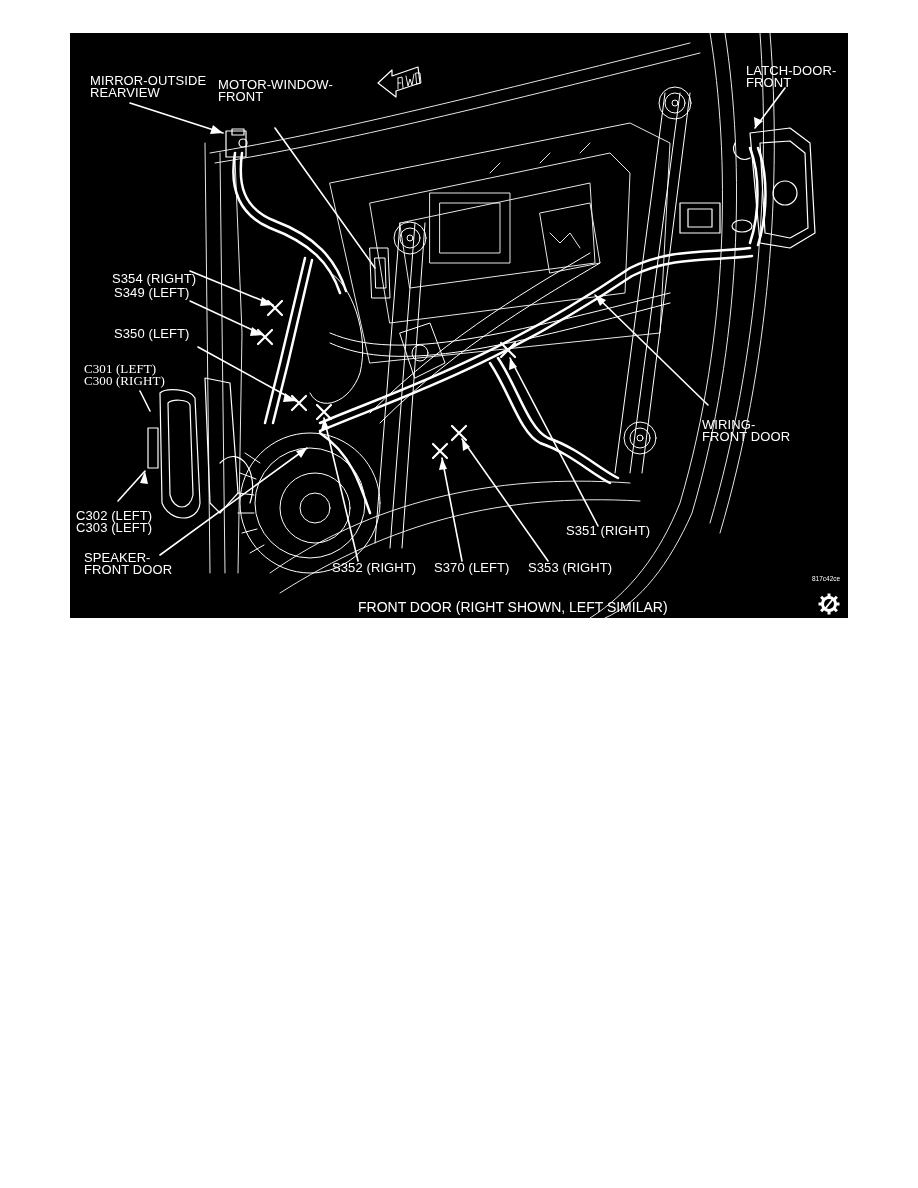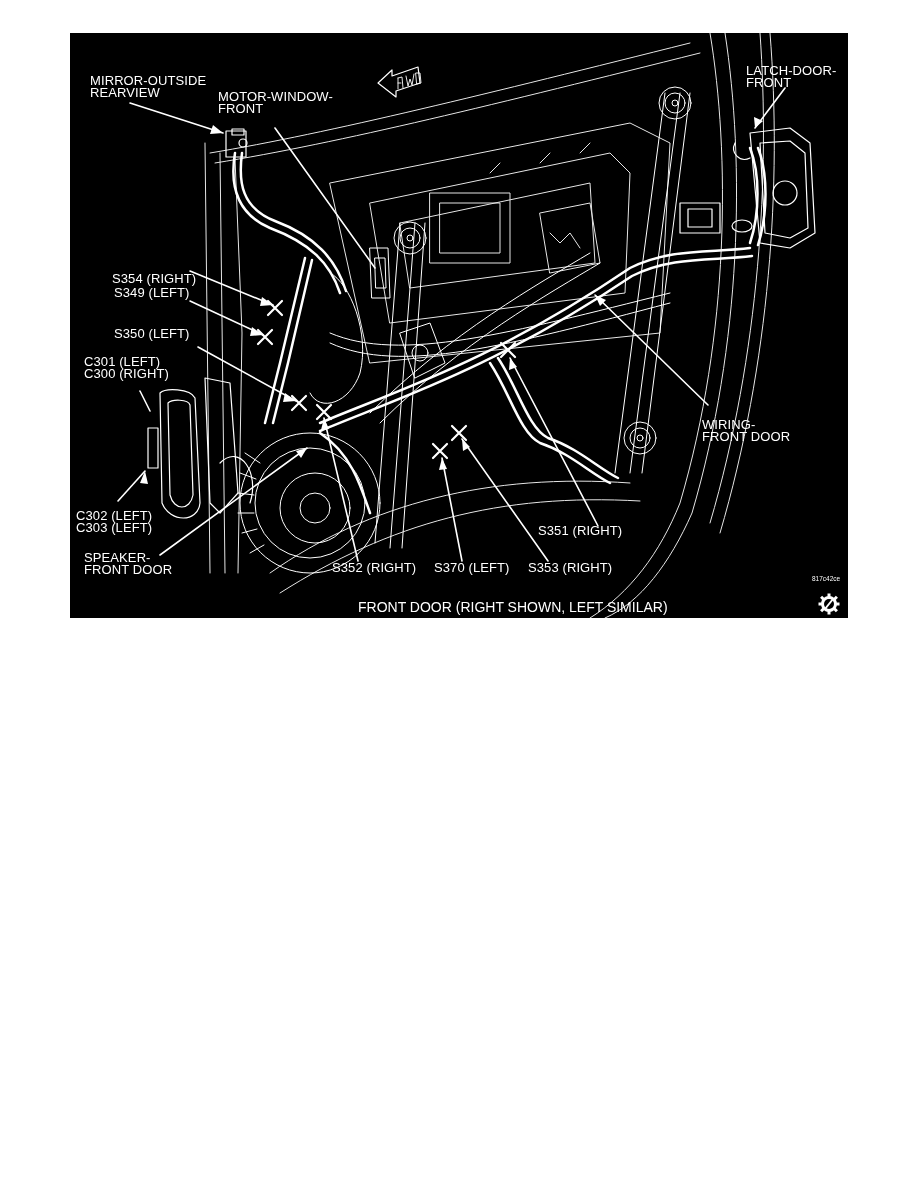--- a/index.html
+++ b/index.html
@@ -166,48 +166,48 @@
       <g stroke-width="1.2">
         <path d="M308 50 L322 37 L322 43 L348 34 L350 50 L326 58 L326 64 Z"></path>
         <path d="M328 45 L332 44 L333 55 M328 45 L328 56 M328 50 L331 50 M336 43 L338 53 L340 46 L342 52 L344 41 M346 40 L350 40 L351 50 L347 51 Z" stroke-width="0.9"></path>
       </g>
     </svg>
 
     <div class="lbl" style="left:20px; top:42px; width:110px;">
       <span class="ln">MIRROR-OUTSIDE</span>
       <span class="ln">REARVIEW</span>
     </div>
-    <div class="lbl" style="left:148px; top:58px; width:108px;">
+    <div class="lbl" style="left:148px; top:46px; width:108px;">
       <span class="ln">MOTOR-WINDOW-</span>
       <span class="ln">FRONT</span>
     </div>
     <div class="lbl" style="left:676px; top:32px; width:90px;">
       <span class="ln">LATCH-DOOR-</span>
       <span class="ln">FRONT</span>
     </div>
     <div class="lbl" style="left:42px; top:224px; width:80px;margin-top:16px;">S354 (RIGHT)</div>
     <div class="lbl" style="left:44px; top:254px; width:80px;">S349 (LEFT)</div>
     <div class="lbl" style="left:44px; top:295px; width:80px;">S350 (LEFT)</div>
-    <div class="lbl" style="left:14px; top:323px; width:80px;">
+    <div class="lbl" style="left:14px; top:330px; width:80px;font-family:Liberation Serif, serif;">
       <span class="ln">C301 (LEFT)</span>
       <span class="ln">C300 (RIGHT)</span>
     </div>
     <div class="lbl" style="left:632px; top:368px; width:90px;margin-top:18px;">
       <span class="ln">WIRING-</span>
       <span class="ln">FRONT DOOR</span>
     </div>
     <div class="lbl" style="left:6px; top:477px; width:84px;">
       <span class="ln">C302 (LEFT)</span>
       <span class="ln">C303 (LEFT)</span>
     </div>
     <div class="lbl" style="left:14px; top:519px; width:90px;">
       <span class="ln">SPEAKER-</span>
       <span class="ln">FRONT DOOR</span>
     </div>
-    <div class="lbl" style="left:468px; top:492px; width:80px;">S351 (RIGHT)</div>
+    <div class="lbl" style="left:496px; top:492px; width:80px;">S351 (RIGHT)</div>
     <div class="lbl" style="left:262px; top:529px; width:80px;">S352 (RIGHT)</div>
     <div class="lbl" style="left:364px; top:529px; width:70px;">S370 (LEFT)</div>
     <div class="lbl" style="left:458px; top:529px; width:80px;">S353 (RIGHT)</div>
 
     <div class="caption" style="left:288px; top:566px;">FRONT DOOR  (RIGHT SHOWN, LEFT SIMILAR)</div>
     <div class="figcode" style="left:742px; top:542px;">817c42ce</div>
 
     <svg class="gear" style="left:748px; top:560px;" width="22" height="22" viewBox="0 0 22 22">
       <g fill="#ffffff">
         <circle cx="11" cy="11" r="8"></circle>

